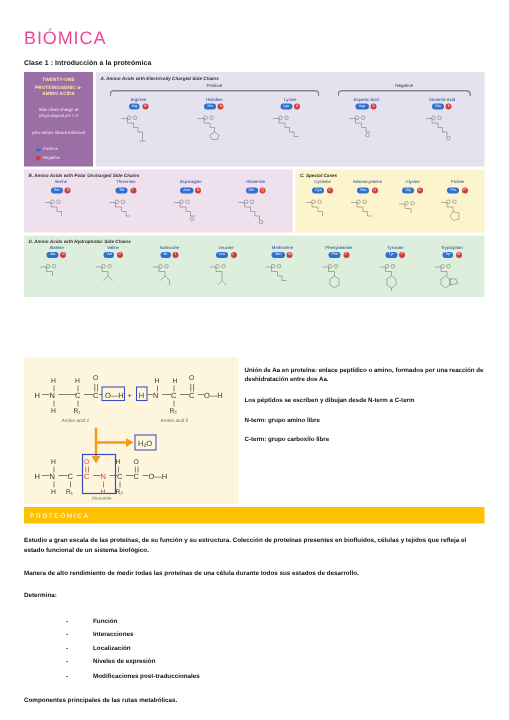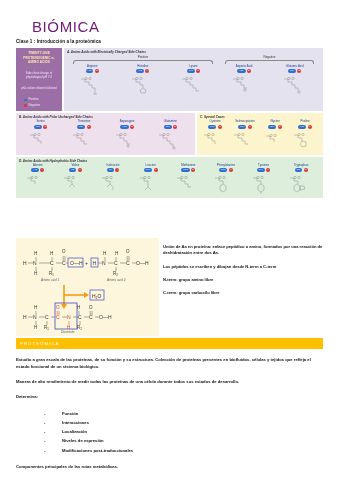--- a/index.html
+++ b/index.html
@@ -4,22 +4,22 @@
 <style>
   html,body{margin:0;padding:0;}
   body{
     width:339px;height:480px;overflow:hidden;background:#ffffff;
     font-family:"Liberation Sans",sans-serif;color:#111;
   }
   .page{position:relative;width:339px;height:480px;box-sizing:border-box;}
 
   
   .doc-title{
-    position:absolute;left:32px;top:18px;
-    font-size:15px;letter-spacing:.6px;color:#701a75;font-weight:400;
+    position:absolute;left:16px;top:18px;
+    font-size:12px;letter-spacing:.6px;color:#ec4899;font-weight:400;
   }
   .lesson-line{
     position:absolute;left:16px;top:39px;
     font-size:4.6px;font-weight:bold;color:#111;letter-spacing:.05px;
   }
 
   
   .poster{position:absolute;left:16px;top:48px;width:307px;}
   .poster-row{display:flex;gap:2px;}
 

